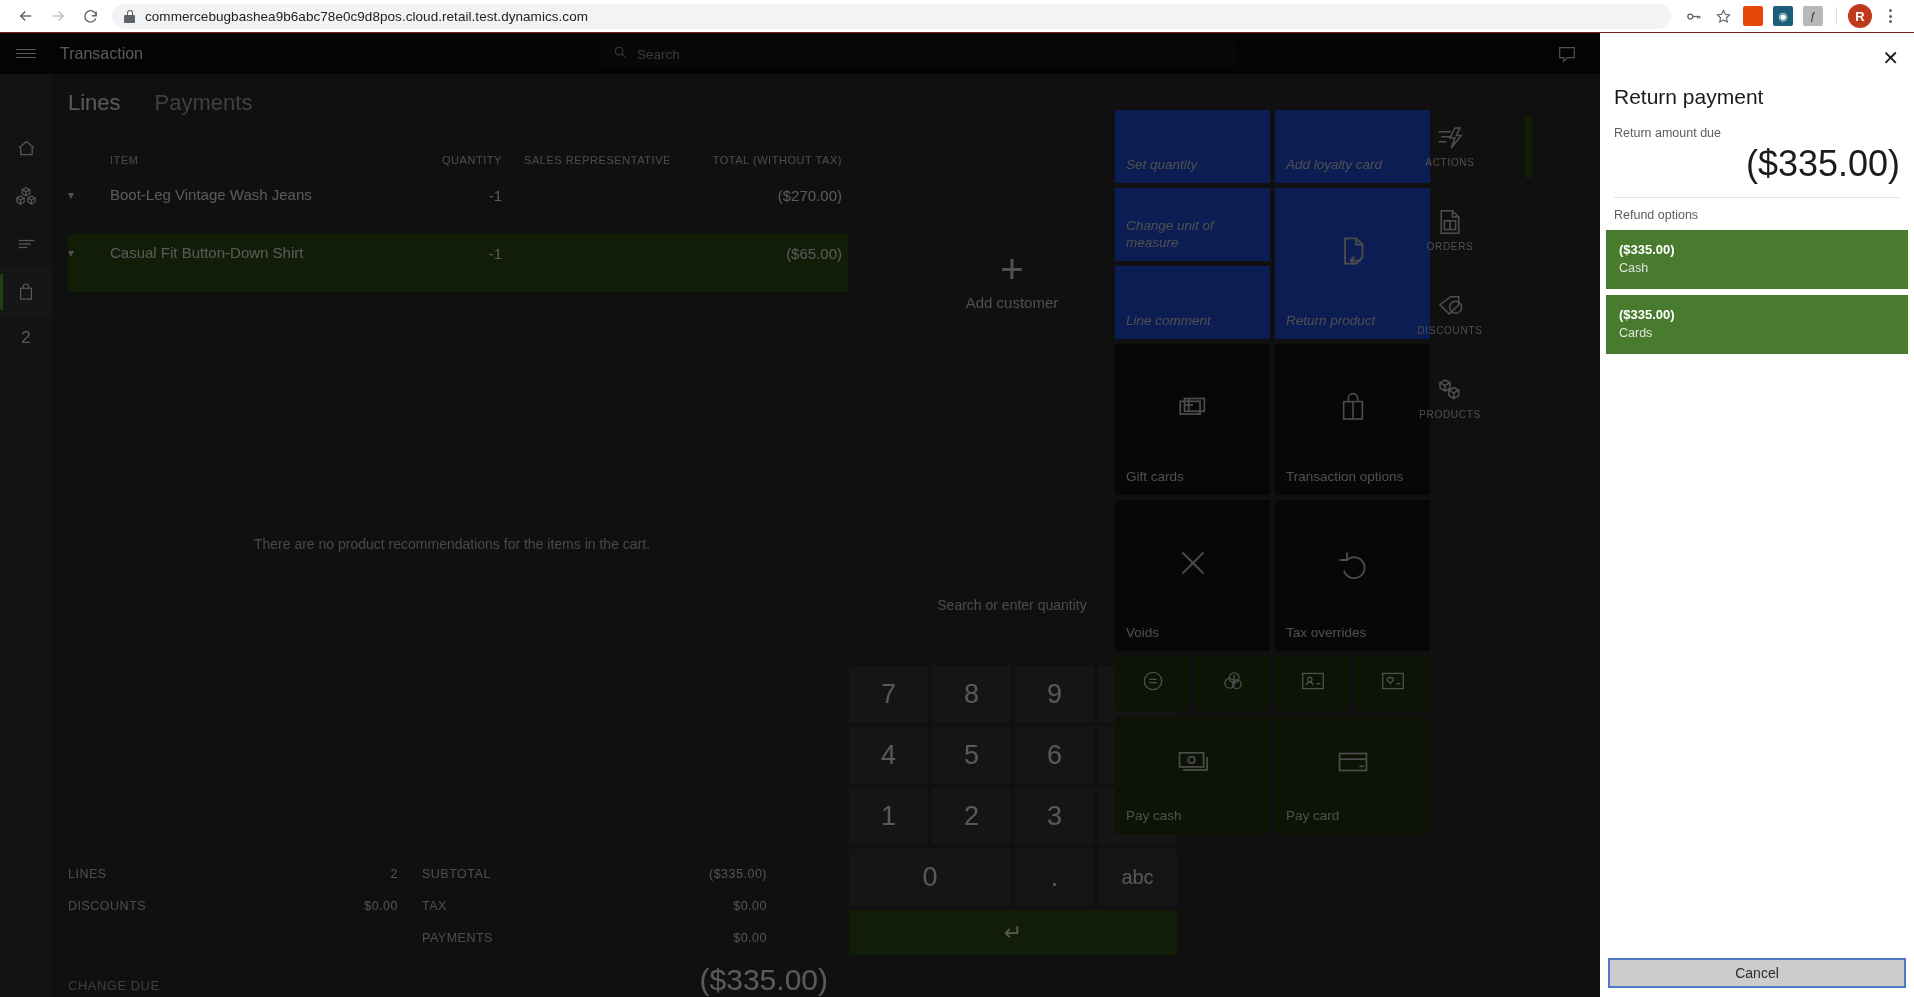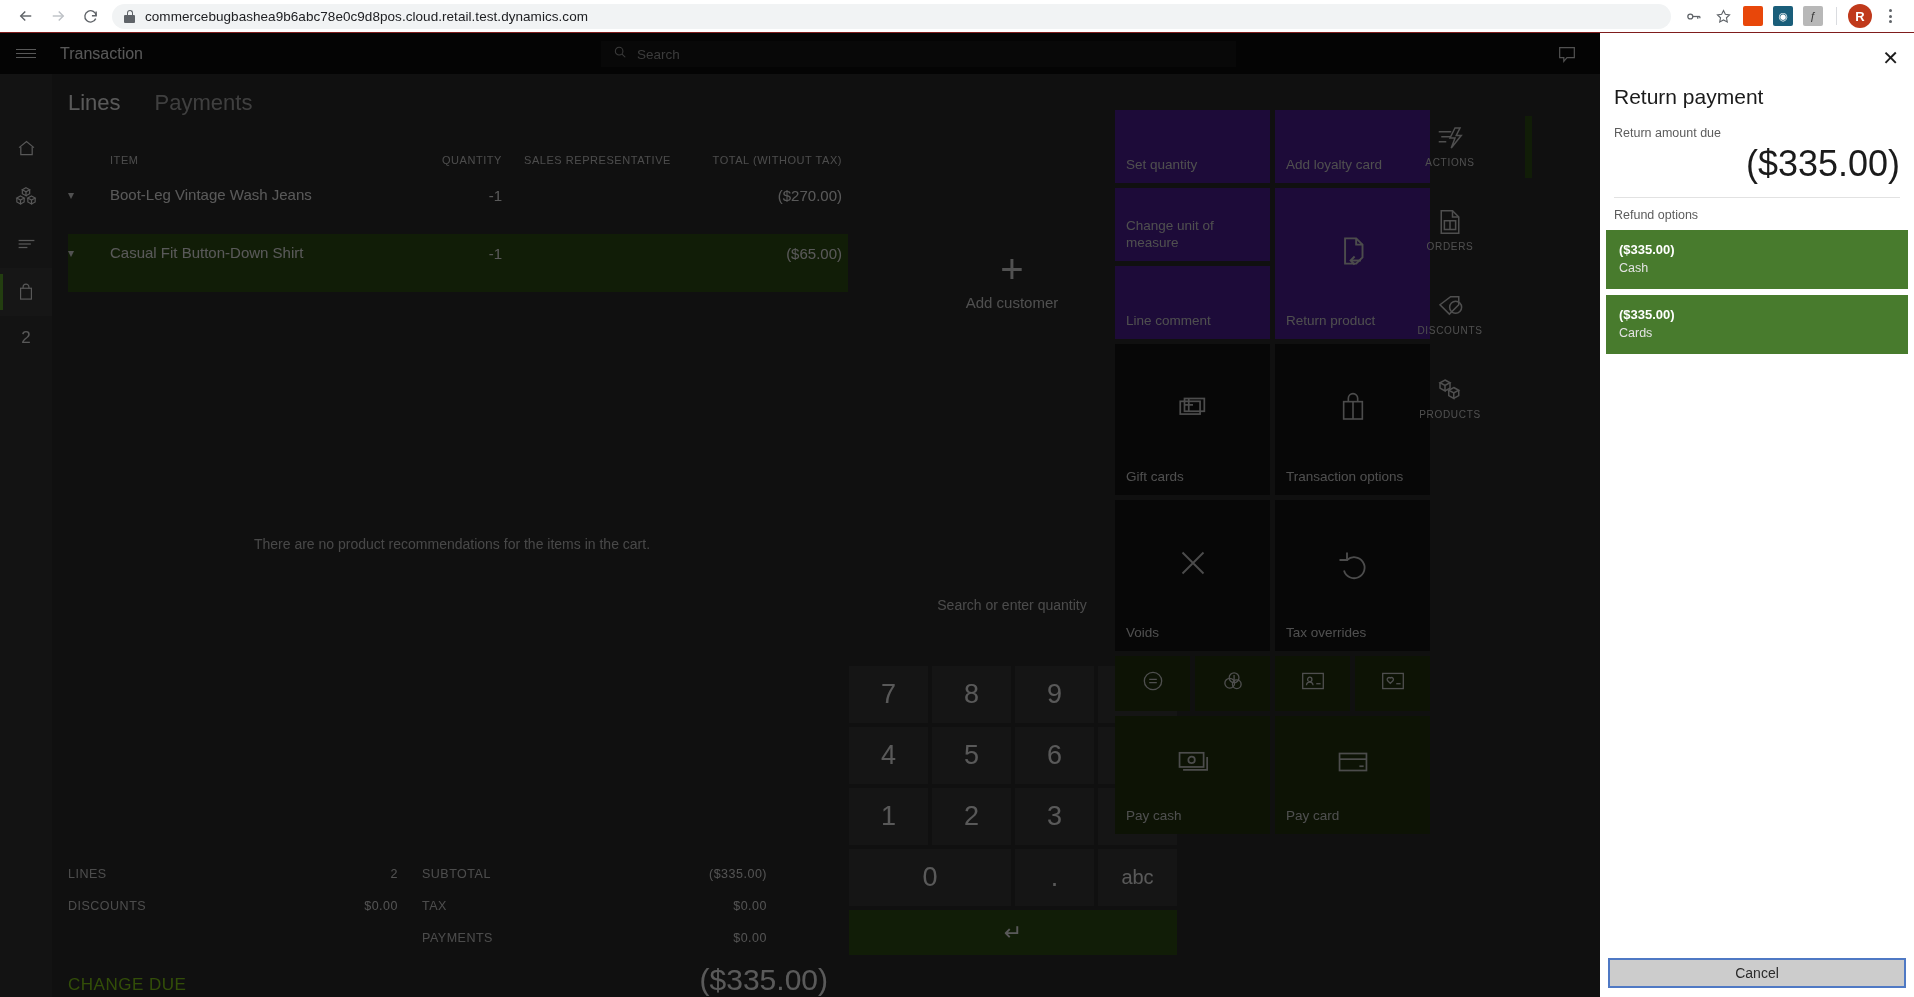--- a/index.html
+++ b/index.html
@@ -126,21 +126,21 @@
   .tot-cols { display: flex; gap: 24px; }
   .tot-col { display: flex; flex-direction: column; gap: 18px; }
   .tot-col.left { width: 330px; }
   .tot-col.right { width: 345px; }
   .tot-line { display: flex; justify-content: space-between; color: #c9c9c9; }
   .tot-line .val { color: #d9d9d9; }
   .change-due {
     position: absolute; left: 16px; bottom: 0px; width: 760px;
     display: flex; align-items: baseline; justify-content: space-between;
   }
-  .change-due .lbl { font-size: 17px; letter-spacing: 0.5px; color: #84cc16; }
+  .change-due .lbl { font-size: 13px; letter-spacing: 0.5px; color: #a3a3a3; }
   .change-due .val { font-size: 30px; color: #ededed; }
 
   
   .mid-pane { position: absolute; left: 800px; top: 0; width: 320px; height: 923px; }
   .add-customer {
     position: absolute; left: 0; top: 180px; width: 320px;
     display: flex; flex-direction: column; align-items: center; gap: 10px;
     color: #cfcfcf;
   }
   .plus-glyph { font-size: 40px; line-height: 30px; color: #d4d4d4; font-weight: 300; }
@@ -158,21 +158,21 @@
   .key.enter { grid-column: span 4; height: 45px; background: #2f4c13; font-size: 22px; }
 
   
   .tiles { position: absolute; left: 1063px; top: 36px; width: 315px; }
   .tile-row { display: flex; gap: 5px; margin-bottom: 5px; }
   .tile {
     position: relative; background: #141414; display: flex; flex-direction: column;
     justify-content: flex-end; padding: 9px 11px; color: #cfcfcf; font-size: 13.5px;
     line-height: 1.25;
   }
-  .tile.red { background: #4c1d95; }
+  .tile.red { background: #1d4ed8; font-style: italic; }
   .tile.green { background: #22340f; }
   .tile .tile-icon {
     position: absolute; left: 0; right: 0; top: 0; bottom: 26px;
     display: flex; align-items: center; justify-content: center; color: #c9c9c9;
   }
   .tile.sm { width: 155px; height: 73px; }
   .tile.big { width: 155px; height: 151px; }
   .tile.pay { width: 155px; height: 118px; }
   .tile.ico-only { width: 75px; height: 55px; justify-content: center; align-items: center; padding: 0; }
 

